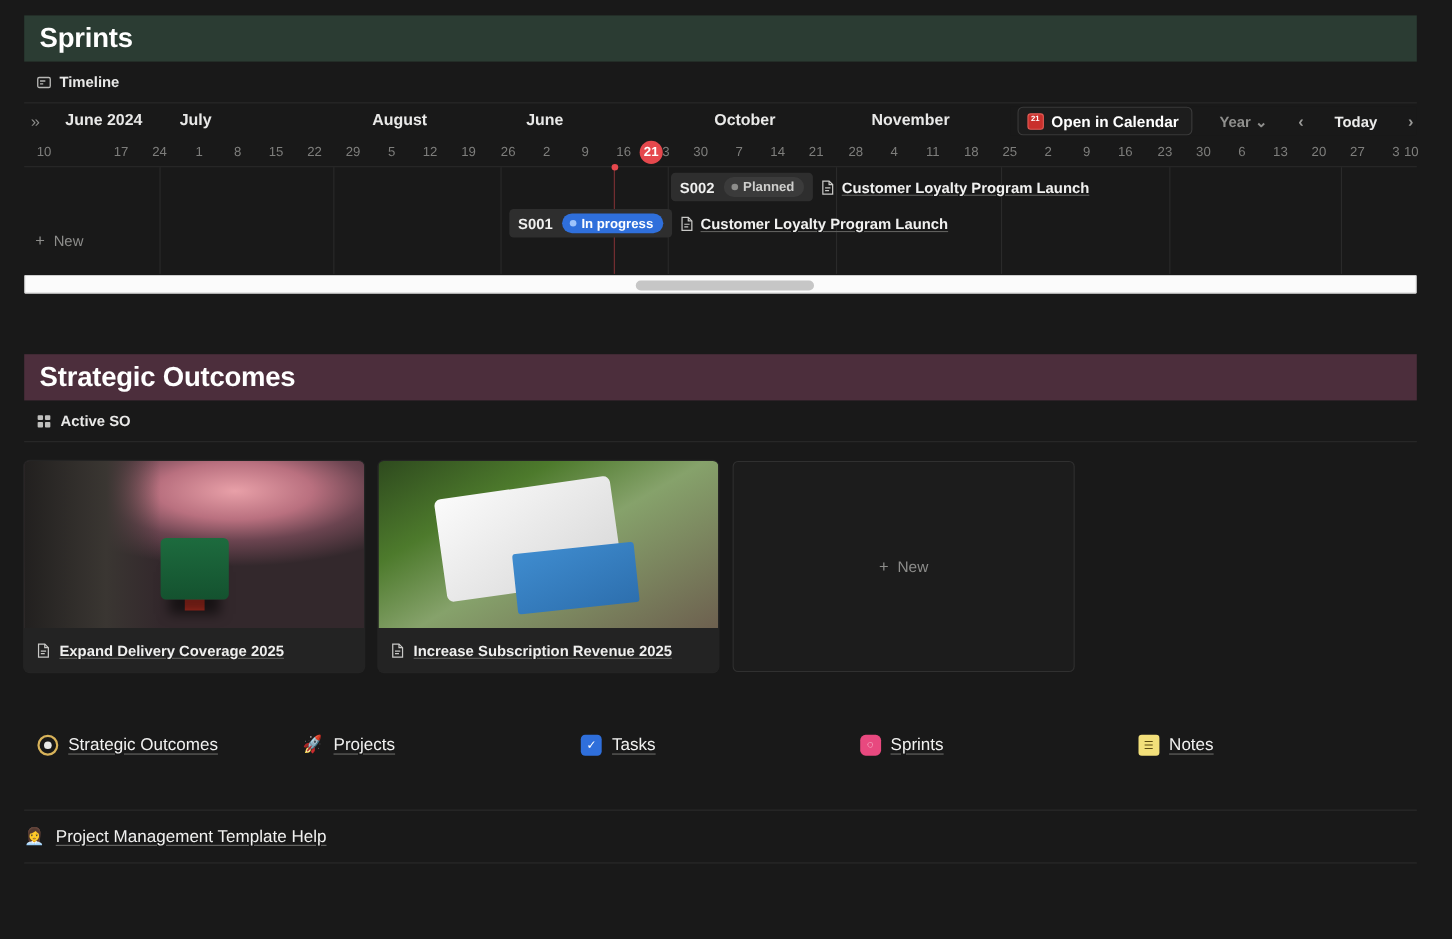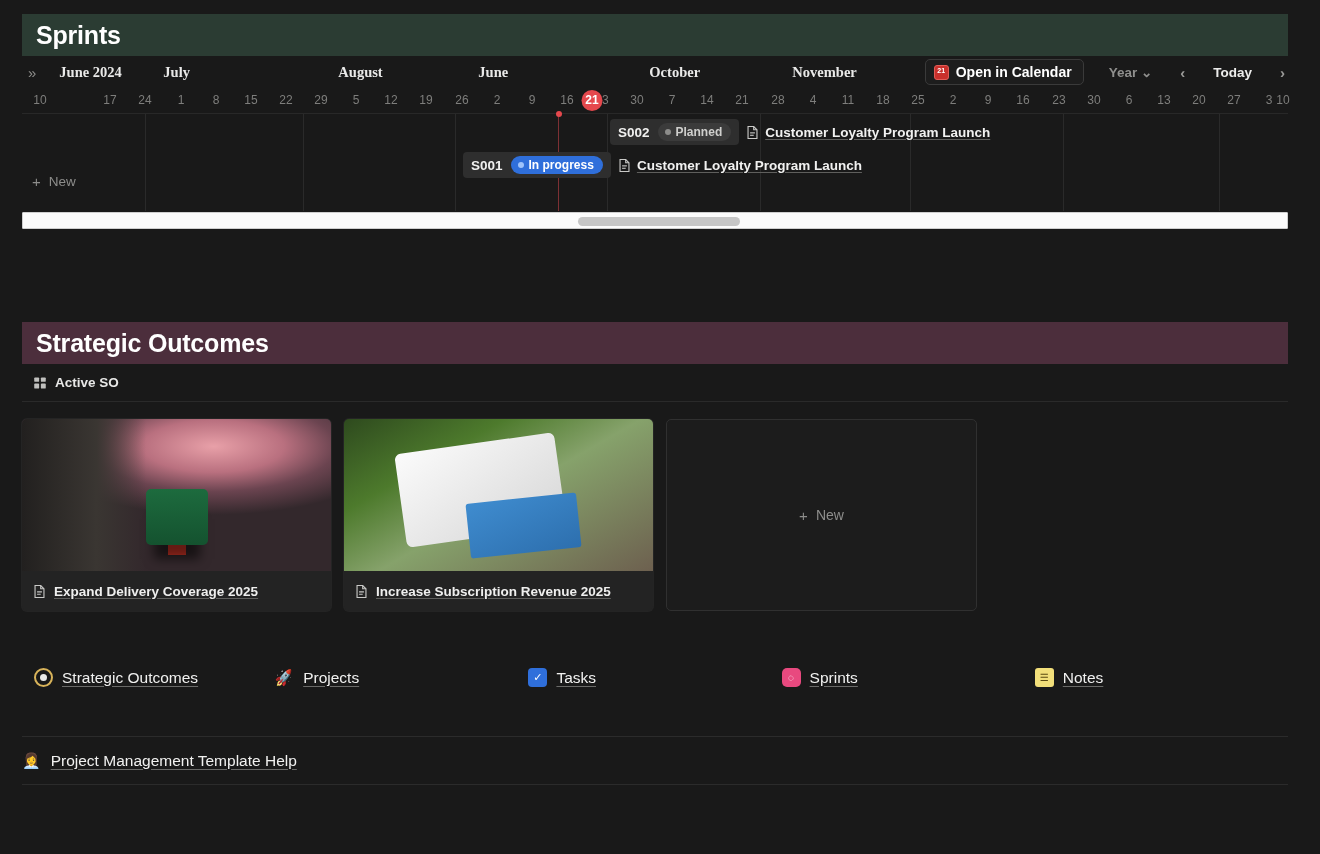--- a/index.html
+++ b/index.html
@@ -34,21 +34,21 @@
   }
   .view-tab-label { font-size: 13.5px; font-weight: bold; color: #e8e8e7; }
 
   .tl-toolbar {
     position: relative;
     height: 33px;
     display: flex; align-items: center;
     padding-left: 6px;
   }
   .tl-chevrons { color: #8c8c8a; font-size: 15px; margin-right: 8px; letter-spacing:-3px;}
-  .months { position: relative; flex: 1; height: 33px; font-family: Liberation Serif, serif; }
+  .months { position: relative; flex: 1; height: 33px; }
   .month {
     position: absolute; top: 8px;
     font-size: 14.5px; font-weight: bold; color: #e9e9e8;
     white-space: nowrap;
   }
   .tl-controls {
     position: absolute; right: 0; top: 3px;
     display: flex; align-items: center; gap: 20px;
     background: #191919; padding-left: 6px; z-index: 6;
   }
@@ -256,20 +256,30 @@
 <body>
 
 <div class="page">
 
   <div id="sprints-section">
 
     <div class="banner sprints">
       <span>Sprints</span>
     </div>
 
+    <div class="view-tab-row">
+      <span>
+        <svg width="14" height="14" viewBox="0 0 16 16" fill="none" stroke="#b7b7b5" stroke-width="1.4">
+          <rect x="1.5" y="2.8" width="13" height="10.4" rx="1.6"></rect>
+          <line x1="3.9" y1="6.4" x2="9.4" y2="6.4"></line>
+          <line x1="3.9" y1="9.5" x2="7.2" y2="9.5"></line>
+        </svg>
+      </span>
+      <span class="view-tab-label">Timeline</span>
+    </div>
 
     <div class="tl-toolbar">
       <span class="tl-chevrons">»</span>
       <div class="months">
         <span class="month" style="left:18px">June 2024</span>
         <span class="month" style="left:122px">July</span>
         <span class="month" style="left:297px">August</span>
         <span class="month" style="left:437px">June</span>
         <span class="month" style="left:608px">October</span>
         <span class="month" style="left:751px">November</span>

